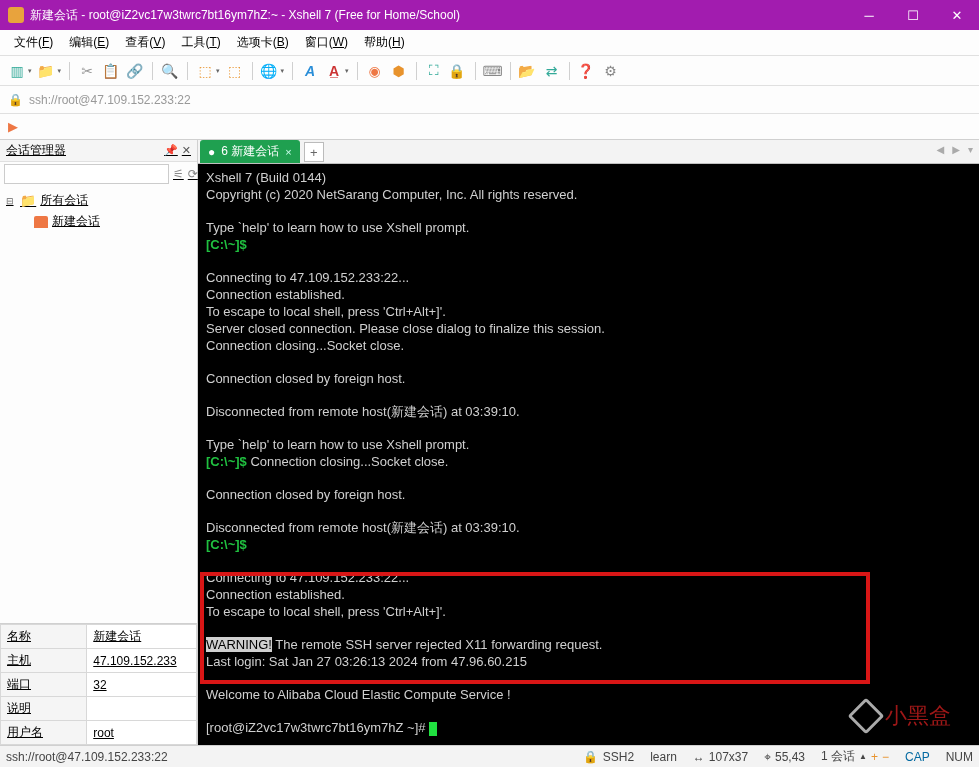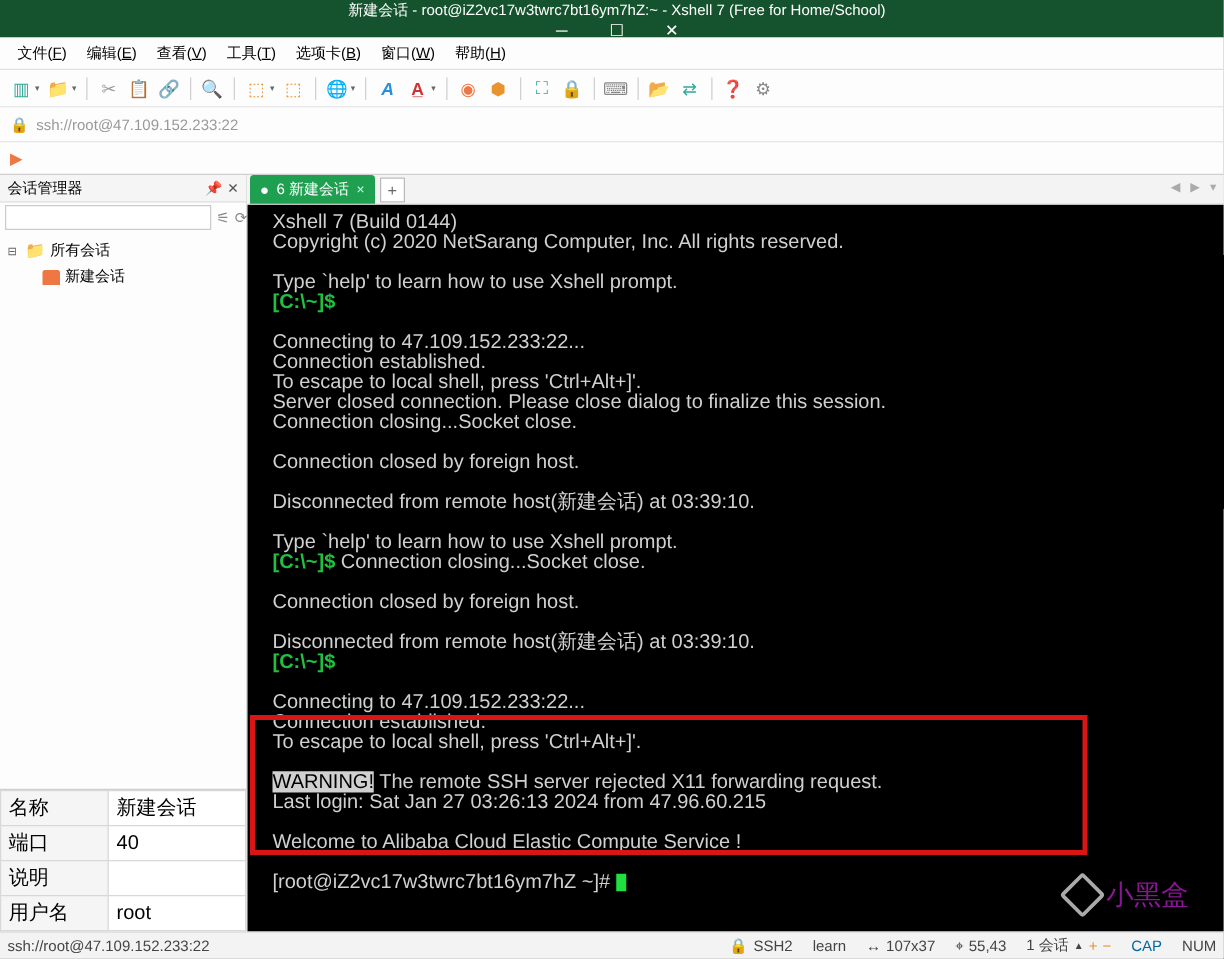--- a/index.html
+++ b/index.html
@@ -1,18 +1,18 @@
 <!DOCTYPE html>
 <html><head>
 <meta charset="utf-8">
 <style>
 * { margin: 0; padding: 0; box-sizing: border-box; font-family: "Microsoft YaHei", "Segoe UI", sans-serif; }
 body { background: #f7f7f7; width: 979px; height: 767px; overflow: hidden; position: relative; }
 
-.titlebar { background: #14532d; color: #fff; height: 30px; display: flex; align-items: center; padding: 0 0 0 8px; font-size: 12px; flex-direction: column; }
+.titlebar { background: #a21caf; color: #fff; height: 30px; display: flex; align-items: center; padding: 0 0 0 8px; font-size: 12px; }
 .titlebar .logo-icon { width: 16px; height: 16px; background: #e8a33d; border-radius: 3px; margin-right: 6px; position: relative; }
 .titlebar .title-text { flex: 1; }
 .titlebar .win-controls { display: flex; height: 100%; }
 .titlebar .win-btn { width: 44px; display: flex; align-items: center; justify-content: center; color: #fff; font-size: 13px; }
 .titlebar .win-btn.close { background: transparent; }
 
 .menubar { background: #fdfdfd; height: 26px; display: flex; align-items: center; padding: 0 6px; font-size: 12px; border-bottom: 1px solid #e0e0e0; }
 .menubar .menu-item { padding: 4px 8px; cursor: default; }
 .menubar .u { text-decoration: underline; }
 
@@ -23,58 +23,58 @@
 
 .addressbar { background: #fdfdfd; height: 28px; display: flex; align-items: center; padding: 0 8px; gap: 6px; border-bottom: 1px solid #e0e0e0; font-size: 12px; color: #999; }
 .addressbar .lock-icon { color: #d0a030; font-size: 12px; }
 .addressbar .addr-text { flex: 1; }
 
 .tipbar { background: #fdfdfd; height: 26px; display: flex; align-items: center; padding: 0 8px; gap: 6px; border-bottom: 1px solid #d0d0d0; font-size: 12px; color: #888; }
 .tipbar .flag-icon { color: #e74; font-size: 13px; }
 
 .main-area { display: flex; height: calc(100% - 30px - 26px - 30px - 28px - 26px - 22px); }
 
-.sidebar { width: 198px; background: #fdfdfd; border-right: 1px solid #d0d0d0; display: flex; flex-direction: column; font-size: 12px; }
+.sidebar { width: 198px; background: #fdfdfd; border-right: 1px solid #d0d0d0; display: flex; flex-direction: column; font-size: 12px; text-decoration: underline; }
 .sidebar .panel-header { height: 22px; display: flex; align-items: center; padding: 0 6px; background: #f5f5f5; border-bottom: 1px solid #e0e0e0; justify-content: space-between; }
 .sidebar .panel-header .ph-controls { display: flex; gap: 4px; color: #555; font-size: 11px; }
 .sidebar .filter-row { height: 24px; display: flex; align-items: center; padding: 2px 4px; gap: 4px; }
 .sidebar .filter-row input { flex: 1; border: 1px solid #ccc; padding: 2px 4px; font-size: 12px; }
 .sidebar .filter-row .filter-icon { color: #888; font-size: 12px; }
 .sidebar .tree { flex: 1; padding: 4px; overflow: auto; }
 .sidebar .tree-item { display: flex; align-items: center; gap: 4px; padding: 2px 2px; }
 .sidebar .tree-item .expander { color: #666; font-size: 9px; width: 10px; }
 .sidebar .folder-icon { color: #e8a33d; font-size: 13px; }
 .sidebar .session-icon { width: 14px; height: 12px; background: #e74; border-radius: 2px 2px 0 0; position: relative; }
 .sidebar .tree-children { padding-left: 28px; }
 
 .props { border-top: 1px solid #d0d0d0; }
-.props table { width: 100%; border-collapse: collapse; font-size: 16px; }
+.props table { width: 100%; border-collapse: collapse; font-size: 12px; }
 .props td { border: 1px solid #d8d8d8; padding: 3px 6px; background: #fff; }
 .props td:first-child { width: 44%; background: #f5f5f5; }
 
 .content { flex: 1; display: flex; flex-direction: column; background: #fff; }
 .tabstrip { height: 24px; background: #f3f3f3; display: flex; align-items: flex-end; border-bottom: 1px solid #c0c0c0; position: relative; }
 .tab { height: 23px; background: #1fa050; color: #fff; display: flex; align-items: center; padding: 0 8px; font-size: 12px; gap: 6px; border-top-left-radius: 3px; border-top-right-radius: 3px; margin-left: 2px;}
 .tab .tab-close { font-size: 11px; color: #cfe; }
 .add-tab { width: 20px; height: 20px; border: 1px solid #bbb; background: #fff; display: flex; align-items: center; justify-content: center; margin-left: 4px; font-size: 13px; color: #666; margin-bottom: 1px;}
 .tabstrip .nav-arrows { position: absolute; right: 6px; top: 4px; font-size: 10px; color: #aaa; display: flex; gap: 8px; }
 
-.terminal { flex: 1; background: #000; color: #d0d0d0; font-family: "Consolas","Courier New",monospace; font-size: 16px; padding: 6px 20px; line-height: 16px; white-space: pre; overflow: hidden; position: relative; }
+.terminal { flex: 1; background: #000; color: #d0d0d0; font-family: "Consolas","Courier New",monospace; font-size: 13px; padding: 6px 8px; line-height: 16px; white-space: pre; overflow: hidden; position: relative; }
 .terminal .g { color: #20c040; font-weight: bold; }
 .terminal .hl { background: #d0d0d0; color: #000; }
 .terminal .cursor { background: #20e040; display: inline-block; width: 8px; height: 14px; vertical-align: middle; }
 .red-box { position: absolute; border: 4px solid #d91616; pointer-events: none; }
 
 .statusbar { height: 22px; background: #f3f3f3; border-top: 1px solid #d0d0d0; display: flex; align-items: center; font-size: 12px; color: #444; padding: 0 6px; gap: 16px; }
 .statusbar .sb-left { flex: 1; }
 .statusbar .sb-item { display: flex; align-items: center; gap: 4px; }
 .statusbar .lock { color: #d0a030; }
 .statusbar .cap { color: #0369a1; }
 
-.watermark { position: absolute; right: 28px; bottom: 36px; color: #a21caf; font-size: 22px; font-weight: 300; display: flex; align-items: center; gap: 6px; opacity: 0.85; pointer-events:none;}
+.watermark { position: absolute; right: 28px; bottom: 36px; color: #b91c1c; font-size: 22px; font-weight: 300; display: flex; align-items: center; gap: 6px; opacity: 0.85; pointer-events:none;}
 .watermark .wm-logo { width: 26px; height: 26px; border: 3px solid #c8c8c8; transform: rotate(45deg); border-radius: 3px; }
 </style>
 </head>
 <body>
 
 <div class="titlebar">
   <span class="logo-icon"></span>
   <span class="title-text">新建会话 - root@iZ2vc17w3twrc7bt16ym7hZ:~ - Xshell 7 (Free for Home/School)</span>
   <div class="win-controls">
     <div class="win-btn">─</div>
@@ -170,22 +170,26 @@
       </div>
     </div>
     <div class="props">
       <table>
         <tbody>
             <tr>
               <td>名称</td>
               <td>新建会话</td>
             </tr>
         <tr>
+              <td>主机</td>
+              <td>47.109.152.233</td>
+            </tr>
+        <tr>
               <td>端口</td>
-              <td>40</td>
+              <td>32</td>
             </tr>
         <tr>
               <td>说明</td>
               <td></td>
             </tr>
         <tr>
               <td>用户名</td>
               <td>root</td>
             </tr>
       </tbody>

